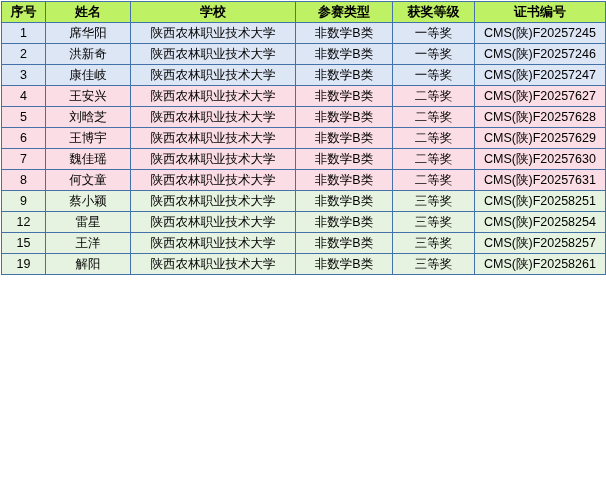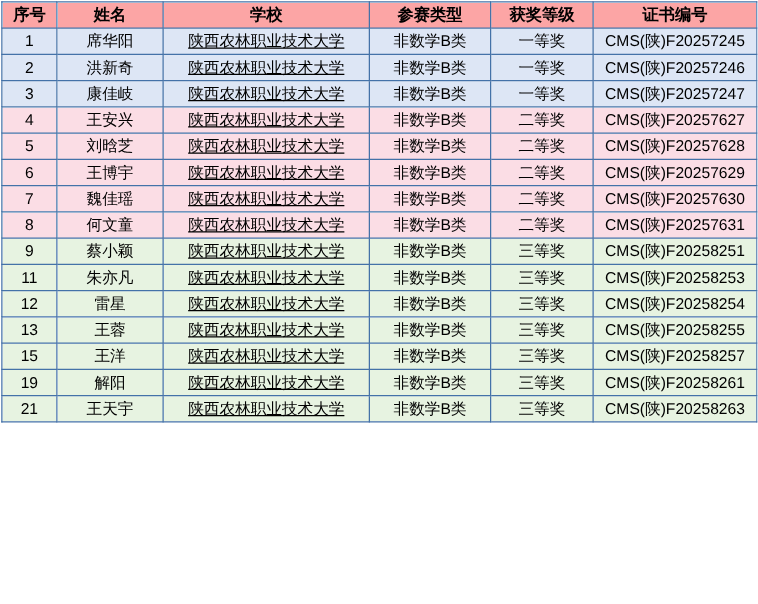--- a/index.html
+++ b/index.html
@@ -27,33 +27,33 @@
     font-size: 12.5px;
     color: #000000;
     height: 20px;
     padding: 0;
     line-height: 20px;
     white-space: nowrap;
     overflow: hidden;
   }
   #award-table thead th {
     font-weight: bold;
-    background: #fca5a5;
+    background: #bef264;
     font-size: 13px;
   }
   col.c-no    { width: 44px; }
   col.c-name  { width: 85px; }
   col.c-school{ width: 165px; }
   col.c-type  { width: 97px; }
   col.c-level { width: 82px; }
   col.c-cert  { width: 131px; }
 
   td.cell-no    { font-size: 12.5px; }
   td.cell-name  { font-size: 13px; }
-  td.cell-school{ font-size: 12.5px; text-decoration: underline; }
+  td.cell-school{ font-size: 12.5px; }
   td.cell-type  { font-size: 12.5px; }
   td.cell-level { font-size: 12.5px; }
   td.cell-cert  { font-size: 12px; font-family: "Liberation Sans", sans-serif; margin-left: 33px; }
 
   tr.row-first td  { background: #dde6f5; }
   tr.row-second td { background: #fbdde5; }
   tr.row-third td  { background: #e7f3e1; }
 </style>
 </head>
 <body>
@@ -144,61 +144,37 @@
       </tr>
       <tr class="row-third">
         <td class="cell-no">9</td>
         <td class="cell-name">蔡小颖</td>
         <td class="cell-school">陕西农林职业技术大学</td>
         <td class="cell-type">非数学B类</td>
         <td class="cell-level">三等奖</td>
         <td class="cell-cert">CMS(陕)F20258251</td>
       </tr>
       <tr class="row-third">
-        <td class="cell-no">11</td>
-        <td class="cell-name">朱亦凡</td>
-        <td class="cell-school">陕西农林职业技术大学</td>
-        <td class="cell-type">非数学B类</td>
-        <td class="cell-level">三等奖</td>
-        <td class="cell-cert">CMS(陕)F20258253</td>
-      </tr>
-      <tr class="row-third">
         <td class="cell-no">12</td>
         <td class="cell-name">雷星</td>
         <td class="cell-school">陕西农林职业技术大学</td>
         <td class="cell-type">非数学B类</td>
         <td class="cell-level">三等奖</td>
         <td class="cell-cert">CMS(陕)F20258254</td>
-      </tr>
-      <tr class="row-third">
-        <td class="cell-no">13</td>
-        <td class="cell-name">王蓉</td>
-        <td class="cell-school">陕西农林职业技术大学</td>
-        <td class="cell-type">非数学B类</td>
-        <td class="cell-level">三等奖</td>
-        <td class="cell-cert">CMS(陕)F20258255</td>
       </tr>
       <tr class="row-third">
         <td class="cell-no">15</td>
         <td class="cell-name">王洋</td>
         <td class="cell-school">陕西农林职业技术大学</td>
         <td class="cell-type">非数学B类</td>
         <td class="cell-level">三等奖</td>
         <td class="cell-cert">CMS(陕)F20258257</td>
       </tr>
       <tr class="row-third">
         <td class="cell-no">19</td>
         <td class="cell-name">解阳</td>
         <td class="cell-school">陕西农林职业技术大学</td>
         <td class="cell-type">非数学B类</td>
         <td class="cell-level">三等奖</td>
         <td class="cell-cert">CMS(陕)F20258261</td>
       </tr>
-      <tr class="row-third">
-        <td class="cell-no">21</td>
-        <td class="cell-name">王天宇</td>
-        <td class="cell-school">陕西农林职业技术大学</td>
-        <td class="cell-type">非数学B类</td>
-        <td class="cell-level">三等奖</td>
-        <td class="cell-cert">CMS(陕)F20258263</td>
-      </tr>
     </tbody>
 </table>
 
 </body></html>

